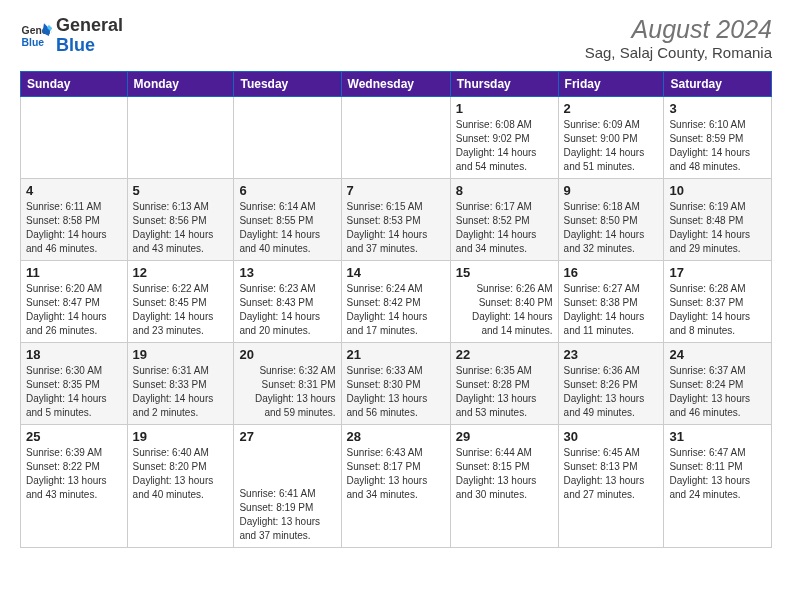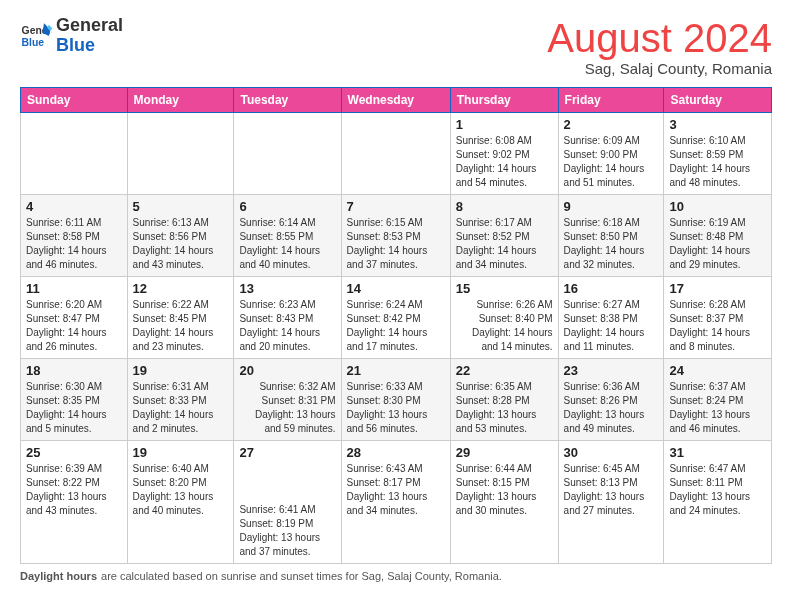--- a/index.html
+++ b/index.html
@@ -34,36 +34,37 @@
     .logo-general { color: #333; }
     .logo-blue { color: #1565c0; }
     .logo-icon {
       width: 32px;
       height: 32px;
     }
     .title-block {
       text-align: right;
     }
     .month-year {
-      font-size: 40px;
+      font-size: 25px;
       font-weight: normal;
-      color: #ef4444;
+      color: #737373;
       line-height: 1.1;
+      font-style: italic;
     }
     .location {
       font-size: 15px;
       color: #444;
     }
     .calendar {
       width: 100%;
       border-collapse: collapse;
       font-size: 10.5px;
     }
     .calendar th {
-      background-color: #ec4899;
+      background-color: #4c1d95;
       color: #fff;
       text-align: left;
       padding: 5px 6px;
       font-size: 12px;
       font-weight: bold;
       border: 1px solid #1565c0;
     }
     .calendar td {
       border: 1px solid #ccc;
       vertical-align: top;
@@ -333,17 +334,13 @@
           <td>
             <span class="day-number">31</span>
             <div class="day-info" style="white-space: pre-line;">Sunrise: 6:47 AM
 Sunset: 8:11 PM
 Daylight: 13 hours and 24 minutes.</div>
           </td>
         </tr>
       </tbody>
   </table>
 
-  <div class="footer">
-    <span class="footer-label">Daylight hours</span>
-    <span>are calculated based on sunrise and sunset times for Sag, Salaj County, Romania.</span>
-  </div>
 </div>
 
 </body></html>

